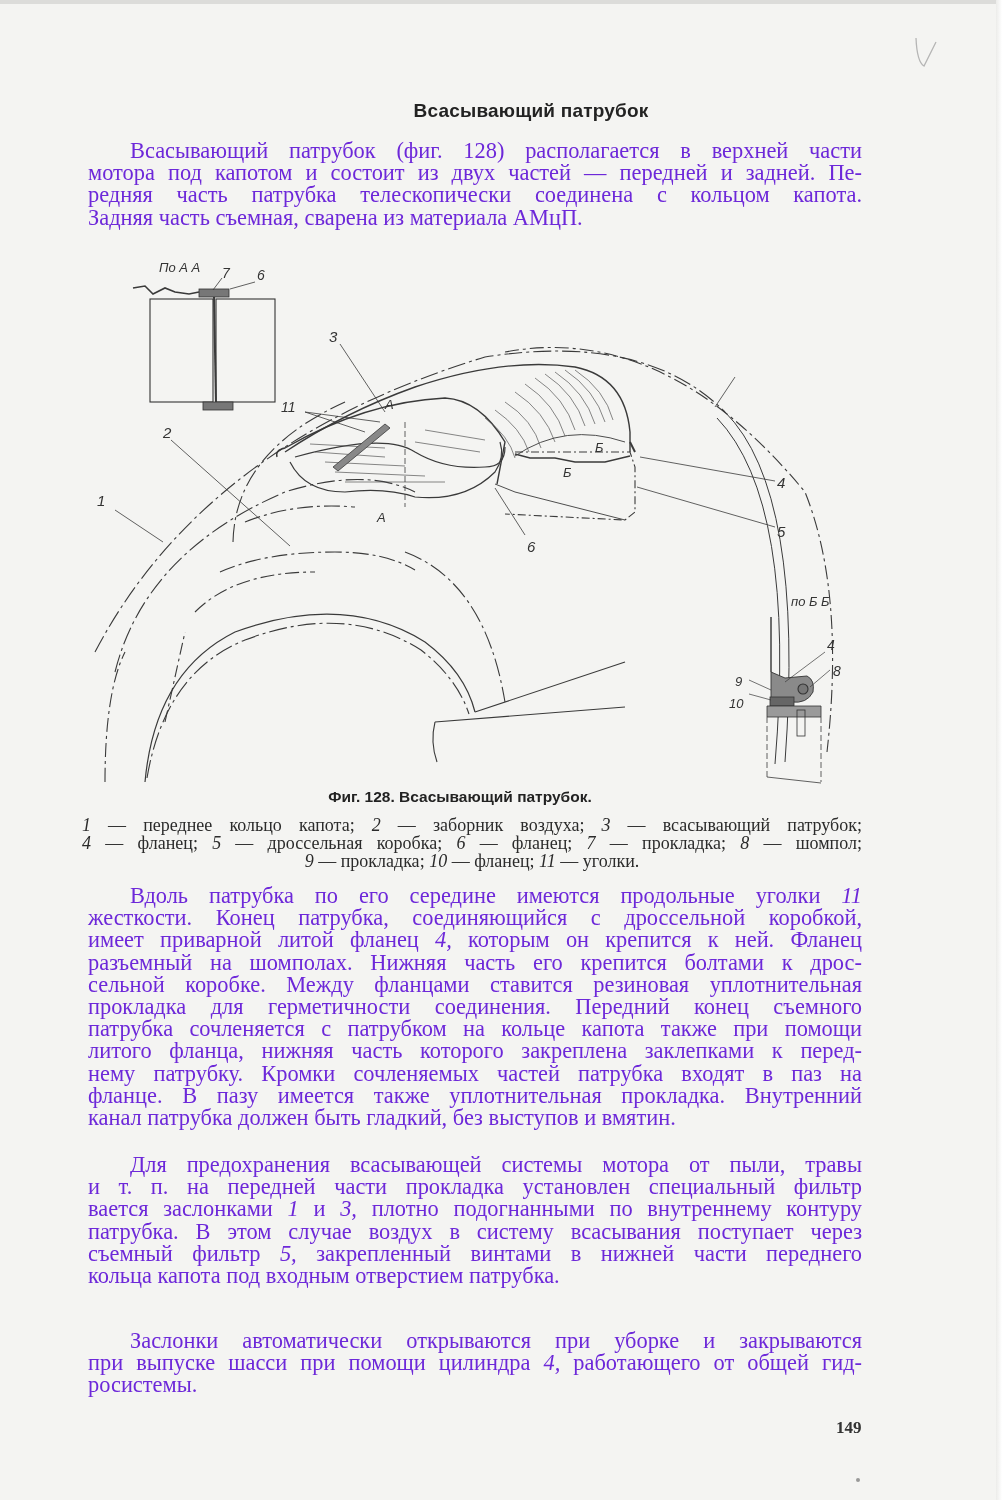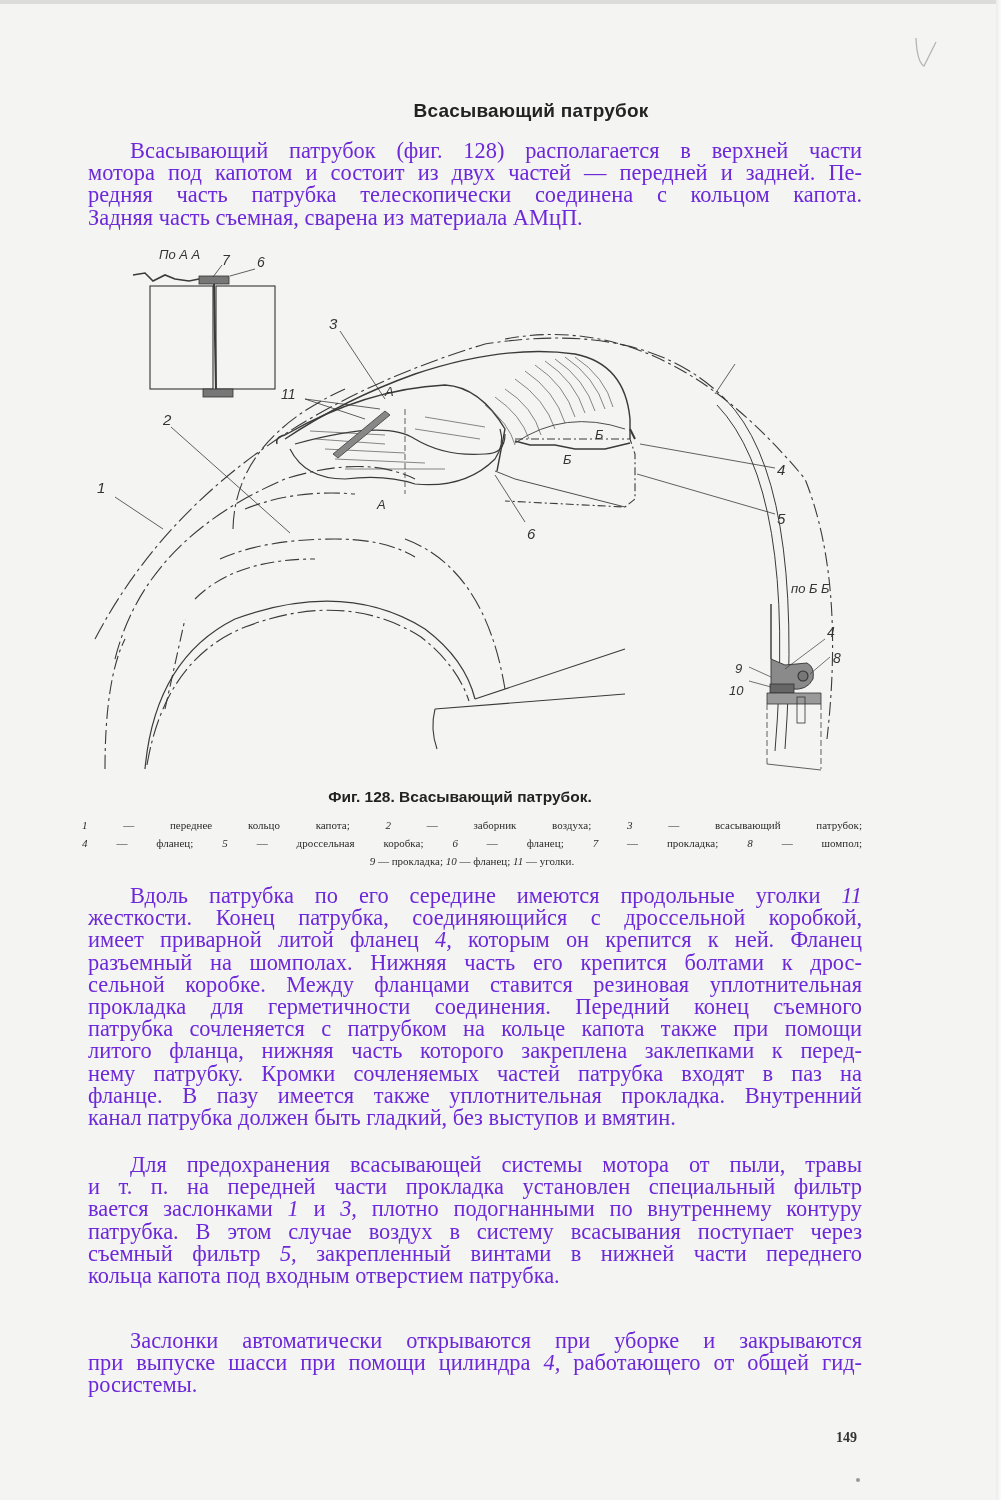--- a/index.html
+++ b/index.html
@@ -30,42 +30,41 @@
     position: absolute; left: 88px; width: 774px;
     font-size: 22.4px; line-height: 22.2px; text-align: justify;
     color: #6d28d9;
   }
   .para p { margin: 0; text-indent: 42px; text-align: justify; text-align-last: left; }
   .para p .line { display: block; text-align: justify; text-align-last: justify; text-indent: 0; }
   .para p .line.first { text-indent: 42px; }
   .para p .line.last { text-align-last: left; }
   .it { font-style: italic; }
 
-  .figure { position: absolute; left: 85px; top: 239px; width: 800px; height: 540px; }
+  .figure { position: absolute; left: 85px; top: 252px; width: 800px; height: 540px; }
   .figure svg { width: 800px; height: 540px; display: block; }
   .figure text { font-family: "Liberation Sans", "DejaVu Sans", sans-serif; font-style: italic; fill: #333; }
 
   .caption-title {
     position: absolute; left: 0; width: 875px; top: 788px; text-align: center;
     font-family: "Liberation Sans", "DejaVu Sans", sans-serif;
     font-weight: bold; font-size: 15.5px; color: #222; padding-left: 45px; box-sizing: border-box;
   }
   .legend {
     position: absolute; left: 82px; width: 780px; top: 816px;
-    font-size: 11px; line-height: 18px; color: #2b2b2b;
+    font-size: 18px; line-height: 18px; color: #2b2b2b;
   }
   .legend .row { display: block; text-align: justify; text-align-last: justify; }
   .legend .row.center { text-align-last: center; }
   .legend .num { font-style: italic; }
 
   .page-number {
     position: absolute; left: 836px; top: 1418px;
-    font-size: 14px; font-weight: bold; color: #333;
+    font-size: 17px; font-weight: bold; color: #333;
     font-family: "Liberation Serif", serif;
-    margin-top: 12px;
   }
   .dot { position: absolute; left: 856px; top: 1478px; width: 4px; height: 4px; border-radius: 2px; background: #999; }
 </style>
 </head>
 <body>
 
 <div class="top-shade"></div>
 <div class="page-edge"></div>
 
 <svg class="handmark" viewBox="0 0 30 40">

